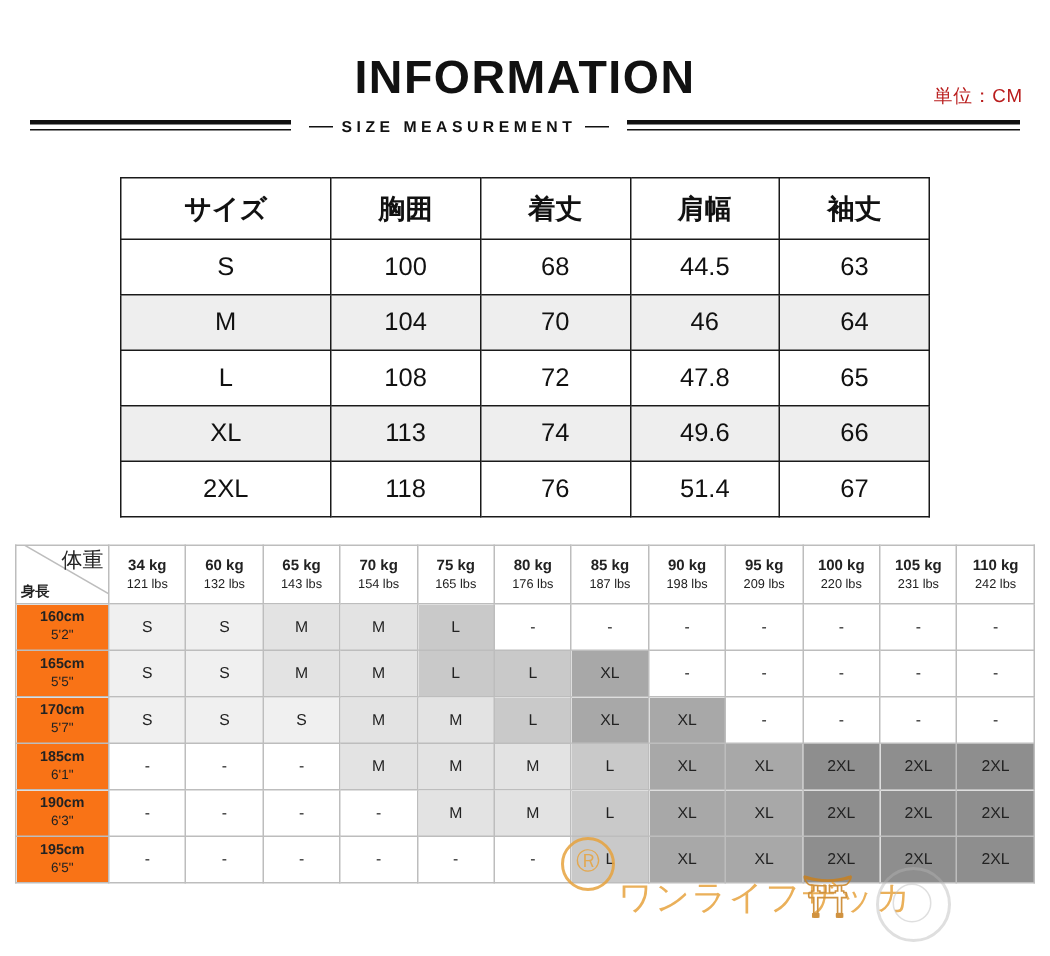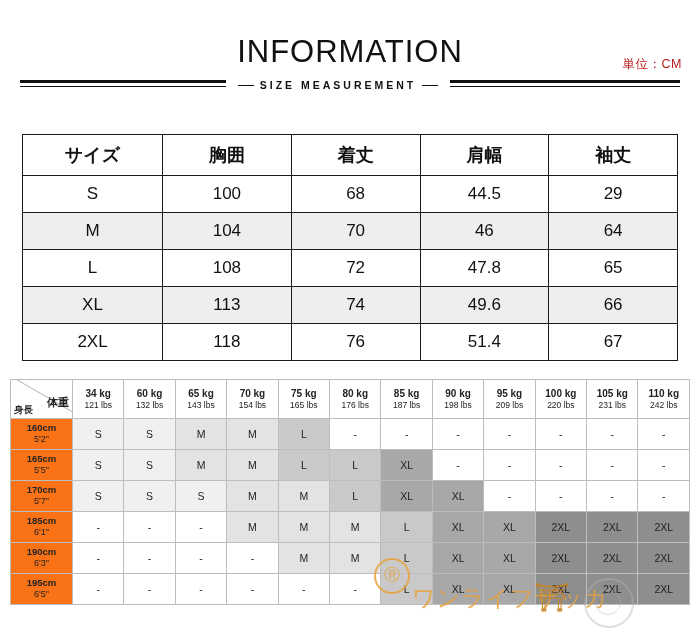--- a/index.html
+++ b/index.html
@@ -28,21 +28,21 @@
     position: relative;
     height: 118px;
   }
   .title {
     position: absolute;
     top: 34px;
     left: 0;
     width: 700px;
     text-align: center;
     font-size: 31px;
-    font-weight: normal;
+    font-weight: bold;
     letter-spacing: 1px;
     color: #111111;
   }
   .unit {
     position: absolute;
     top: 56px;
     right: 18px;
     font-size: 12.5px;
     color: #b91c1c;
     letter-spacing: 0.5px;
@@ -66,21 +66,20 @@
     top: 10px;
     height: 1px;
     background: #111111;
   }
   .sub-title {
     position: absolute;
     top: 0px;
     left: 0;
     width: 612px;
     text-align: center;
-    padding-left: 32px;
   }
   .sub-title span {
     display: inline-block;
     background: #ffffff;
     padding: 0 12px;
     font-size: 10.5px;
     font-weight: bold;
     letter-spacing: 3px;
     color: #111111;
     position: relative;
@@ -92,22 +91,22 @@
     height: 1px;
     background: #111;
     vertical-align: middle;
     position: relative;
     top: -1px;
   }
 
   
   table.size-table {
     border-collapse: collapse;
-    width: 656px;
-    margin: 16px auto;
+    width: 540px;
+    margin: 0 auto;
     table-layout: fixed;
   }
   table.size-table th,
   table.size-table td {
     border: 1px solid #1a1a1a;
     text-align: center;
     font-size: 17px;
     height: 34px;
     color: #111111;
   }
@@ -164,24 +163,24 @@
     left: -10px;
     top: -10px;
     width: 110px;
     height: 1px;
     background: #bdbdbd;
     transform: rotate(30deg);
     transform-origin: left top;
   }
   .corner .w {
     position: absolute;
-    top: 15px;
+    top: 1px;
     right: 3px;
-    font-size: 11px;
-    font-weight: bold;
+    font-size: 14px;
+    font-weight: normal;
     color: #222;
   }
   .corner .h {
     position: absolute;
     bottom: 1px;
     left: 3px;
     font-size: 9.5px;
     font-weight: bold;
     color: #222;
     margin-top: 45px;
@@ -309,21 +308,21 @@
         <th>肩幅</th>
         <th>袖丈</th>
       </tr>
     </thead>
     <tbody id="size-body">
         <tr>
           <td>S</td>
           <td>100</td>
           <td>68</td>
           <td>44.5</td>
-          <td>29</td>
+          <td>63</td>
         </tr>
         <tr>
           <td>M</td>
           <td>104</td>
           <td>70</td>
           <td>46</td>
           <td>64</td>
         </tr>
         <tr>
           <td>L</td>

